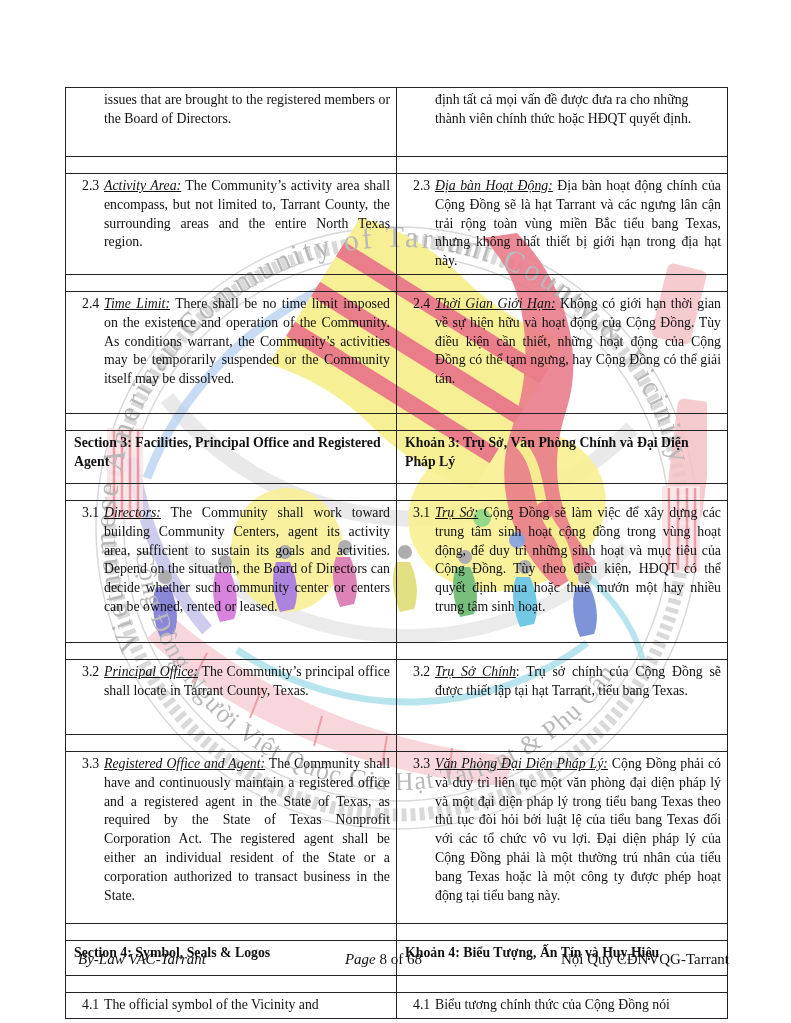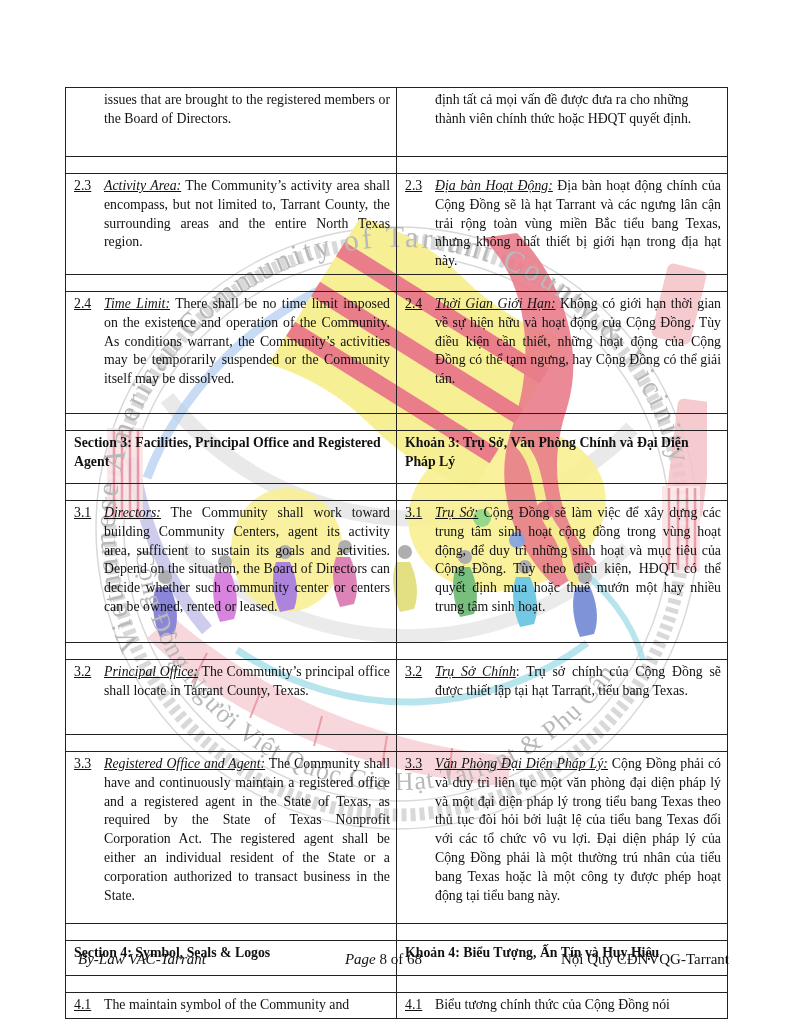--- a/index.html
+++ b/index.html
@@ -11,21 +11,21 @@
   .watermark{position:absolute;left:87px;top:218px;width:620px;height:620px;
              z-index:0;opacity:.7;pointer-events:none;}
 
   
   table.doc{position:absolute;left:65px;top:87px;width:663px;z-index:1;
             border-collapse:collapse;table-layout:fixed;background:transparent;}
   table.doc td{border:1px solid #222;vertical-align:top;
                padding:3px 6px 3px 8px;font-size:13.8px;line-height:18.8px;}
   td.spc{height:10px;padding:0;}
   .para{position:relative;padding-left:30px;text-align:justify;}
-  .num{position:absolute;left:0;top:0;text-decoration:underline;}
+  .num{position:absolute;left:8px;top:0;}
   .head{text-decoration:underline;font-style:italic;}
   td.section{font-weight:bold;font-size:14.2px;line-height:21px;padding-top:4px;}
   .left-align{text-align:left;}
   tr.r-cont td{height:62px;} tr.r-23 td{height:93px;} tr.r-24 td{height:115px;}
   tr.r-s3 td{height:46px;}  tr.r-31 td{height:135px;margin-top:34px;} tr.r-32 td{height:68px;}
   tr.r-33 td{height:165px;} tr.r-s4 td{height:28px;}  tr.r-41 td{height:18px;}
 
   
   .footer{position:absolute;left:78px;right:62px;top:951px;z-index:1;
           display:flex;justify-content:space-between;align-items:baseline;
@@ -256,21 +256,21 @@
       <td class="section">Khoản 4: Biểu Tượng, Ấn Tín và Huy Hiệu</td>
     </tr>
     <tr>
           <td class="spc"></td>
           <td class="spc"></td>
         </tr>
 
     <tr class="r-41">
       <td>
         <div class="para">
-          <span class="num">4.1</span><span class="body">The maintain symbol of the Community and</span>
+          <span class="num">4.1</span><span class="body">The official symbol of the Vicinity and</span>
         </div>
       </td>
       <td>
         <div class="para">
           <span class="num">4.1</span><span class="body">Biểu tương chính thức của Cộng Đồng nói</span>
         </div>
       </td>
     </tr>
   </tbody>
     </table>

